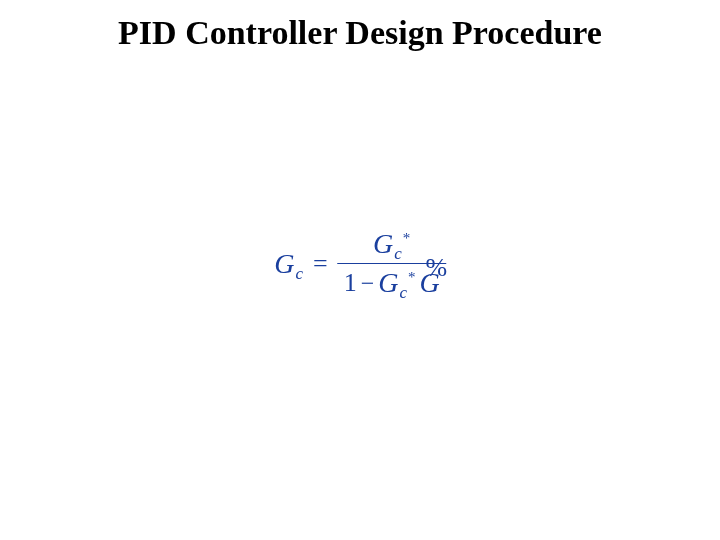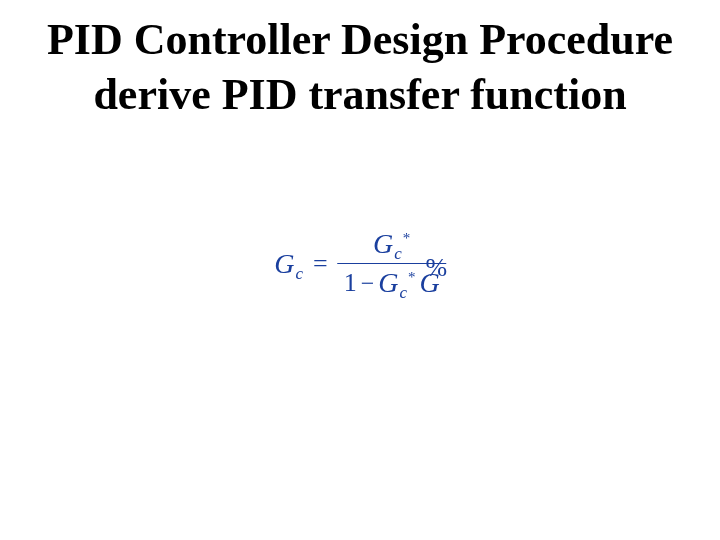--- a/index.html
+++ b/index.html
@@ -4,21 +4,21 @@
   <style>
     * { margin: 0; padding: 0; box-sizing: border-box; }
     body {
       width: 720px;
       height: 540px;
       background: #ffffff;
       font-family: "Times New Roman", Times, serif;
       position: relative;
     }
     .title {
-      font-size: 44px;
+      font-size: 34px;
       font-weight: bold;
       color: #000000;
       text-align: center;
       padding-top: 12px;
       line-height: 1.25;
     }
     .equation {
       position: absolute;
       top: 228px;
       left: 50%;
@@ -101,21 +101,20 @@
     }
     .tilde-G {
       font-size: 28px;
     }
   </style>
 </head>
 <body>
 
 <div class="title">
   <div>PID Controller Design Procedure</div>
-  <div>derive PID transfer function</div>
 </div>
 
 <div class="equation">
   <div class="eq-row">
     <span class="lhs">
       <span class="sym-G">G</span>
       <span class="sub">c</span>
     </span>
     <span class="equals">=</span>
     <span class="frac">

